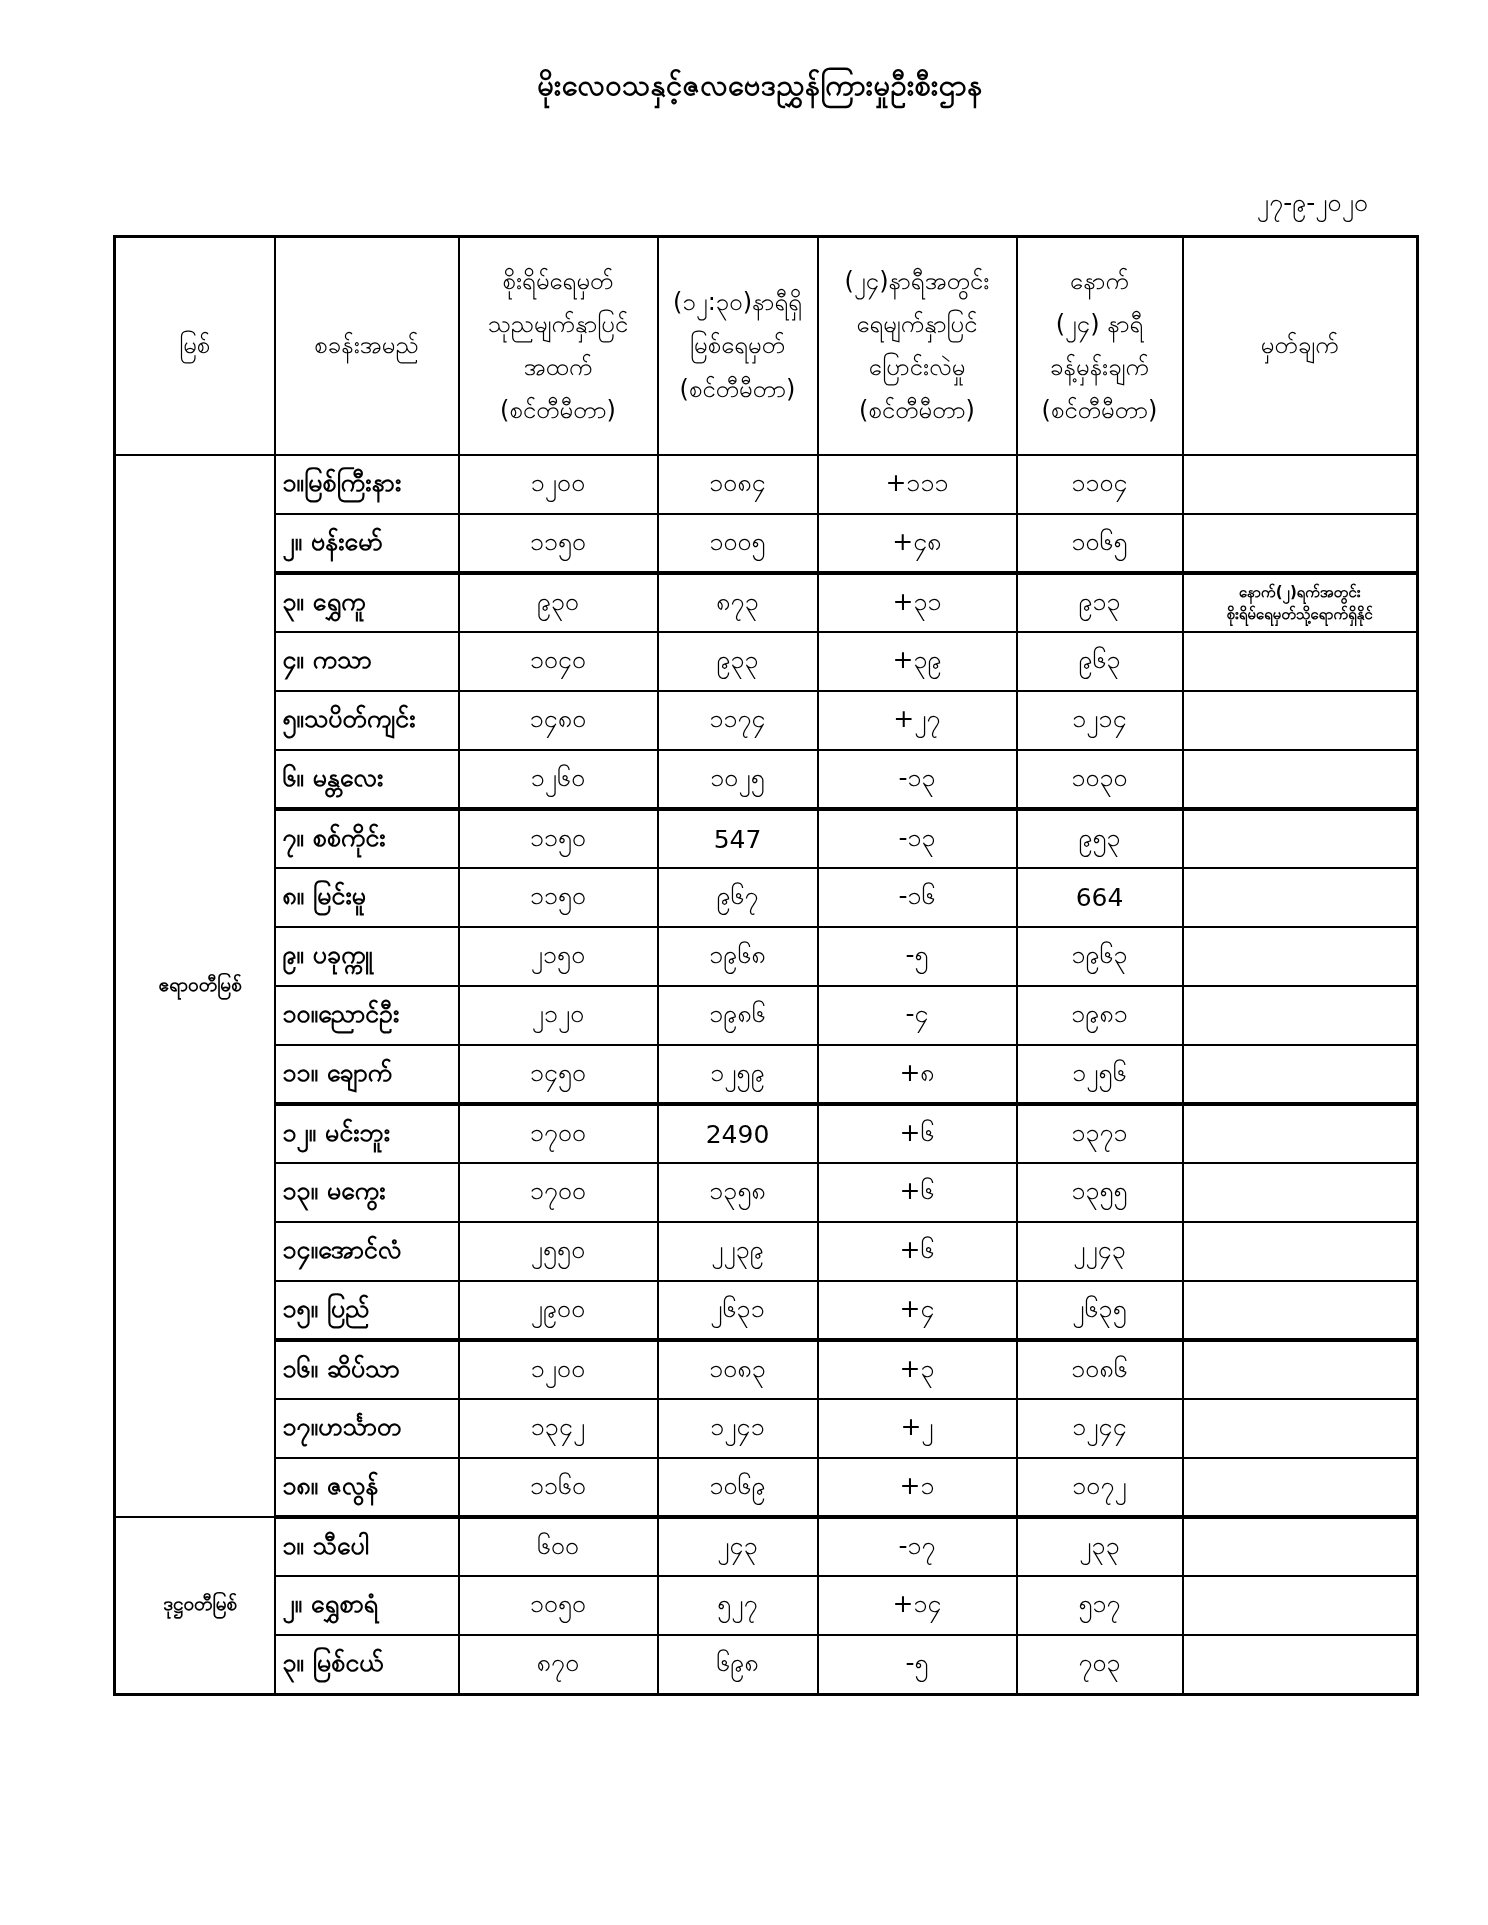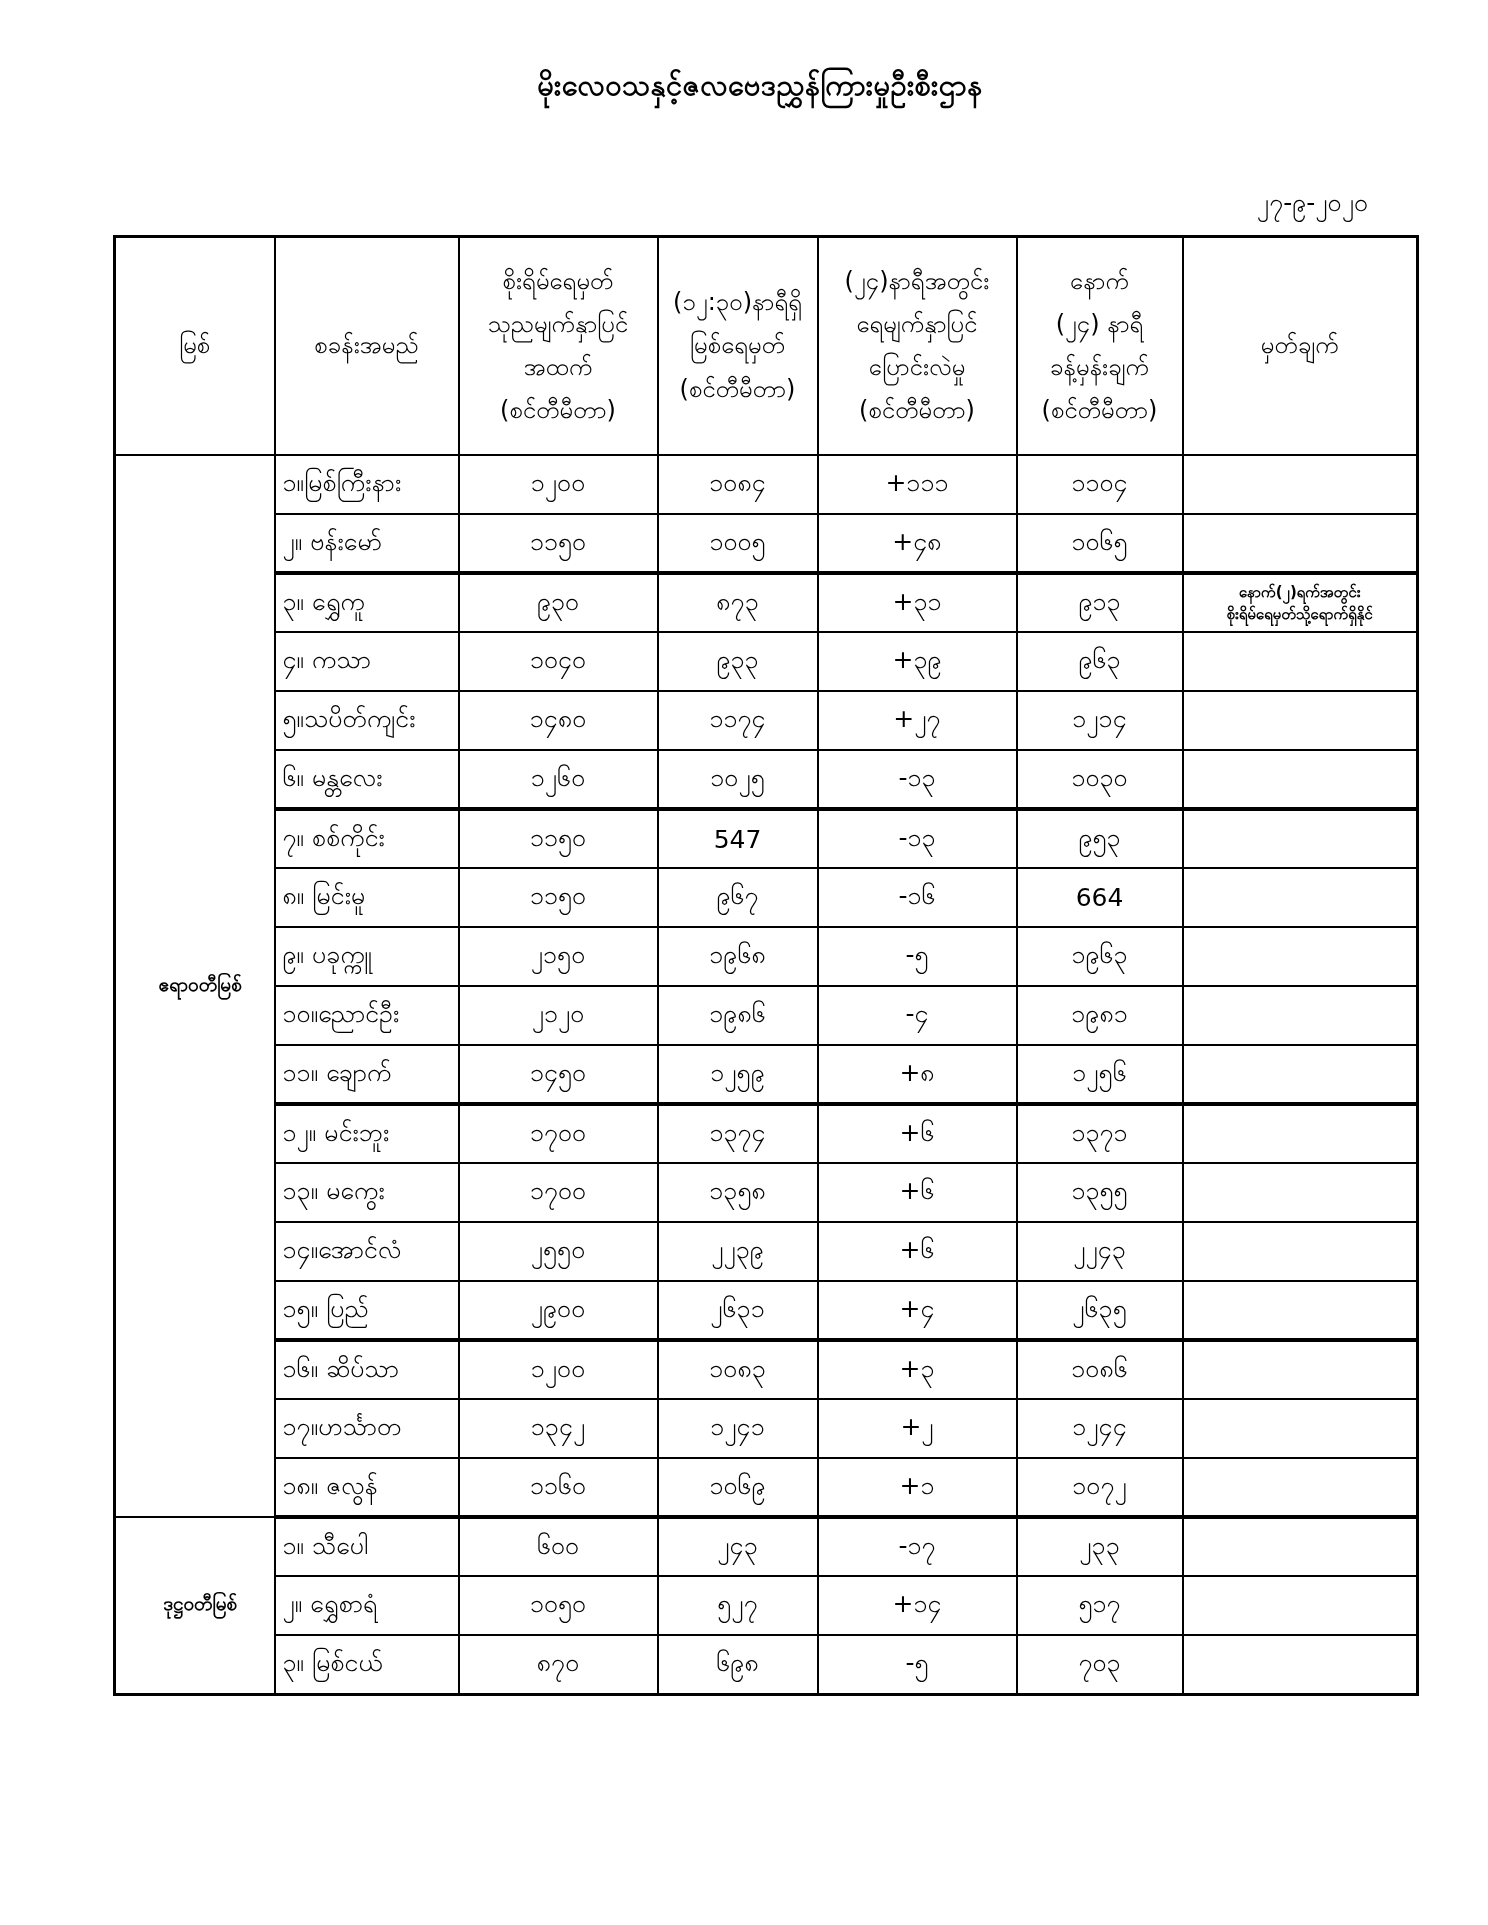--- a/index.html
+++ b/index.html
@@ -36,21 +36,21 @@
     height: 216px;
     font-size: 24px; font-weight: 500;
     text-align: center; vertical-align: middle;
     white-space: pre-line; line-height: 1.8;
     padding: 0 2px;
   }
   .river-table tbody tr { height: 59px; }
   .river-table tbody td { vertical-align: middle; }
 
   td.river-cell   { text-align: center; font-size: 19px; font-weight: 600; padding-left: 12px; }
-  td.station-cell { text-align: left; padding-left: 7px; font-size: 25px; font-weight: 400; }
+  td.station-cell { text-align: left; padding-left: 7px; font-size: 25px; font-weight: 700; }
   td.num-cell     { text-align: center; font-size: 25px; font-weight: 500; }
   td.remark-cell  {
     text-align: center; font-size: 15px; font-weight: 600;
     white-space: pre-line; line-height: 1.5; padding: 0 3px;
   }
 
   tr.thick-bottom td { border-bottom-width: 4px; }
 </style>
 </head>
 <body>
@@ -179,21 +179,21 @@
           <td class="station-cell">၁၁။ ချောက်</td>
           <td class="num-cell">၁၄၅၀</td>
           <td class="num-cell">၁၂၅၉</td>
           <td class="num-cell">+၈</td>
           <td class="num-cell">၁၂၅၆</td>
           <td class="remark-cell"></td>
         </tr>
         <tr>
           <td class="station-cell">၁၂။ မင်းဘူး</td>
           <td class="num-cell">၁၇၀၀</td>
-          <td class="num-cell">၁၃၇၄</td>
+          <td class="num-cell">2490</td>
           <td class="num-cell">+၆</td>
           <td class="num-cell">၁၃၇၁</td>
           <td class="remark-cell"></td>
         </tr>
         <tr>
           <td class="station-cell">၁၃။ မကွေး</td>
           <td class="num-cell">၁၇၀၀</td>
           <td class="num-cell">၁၃၅၈</td>
           <td class="num-cell">+၆</td>
           <td class="num-cell">၁၃၅၅</td>

